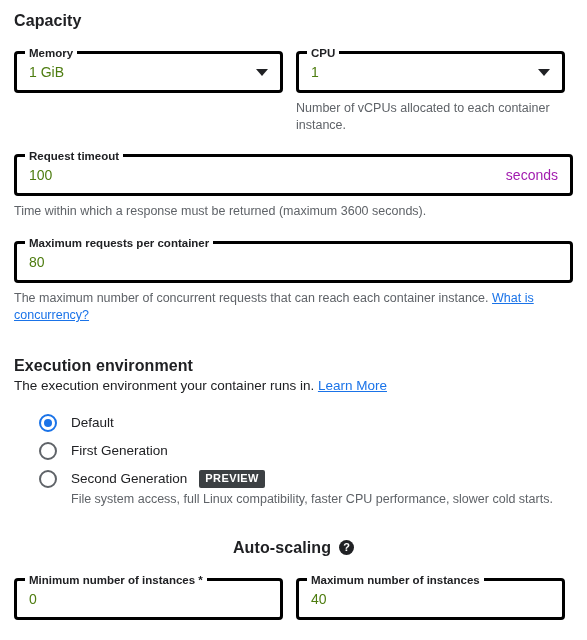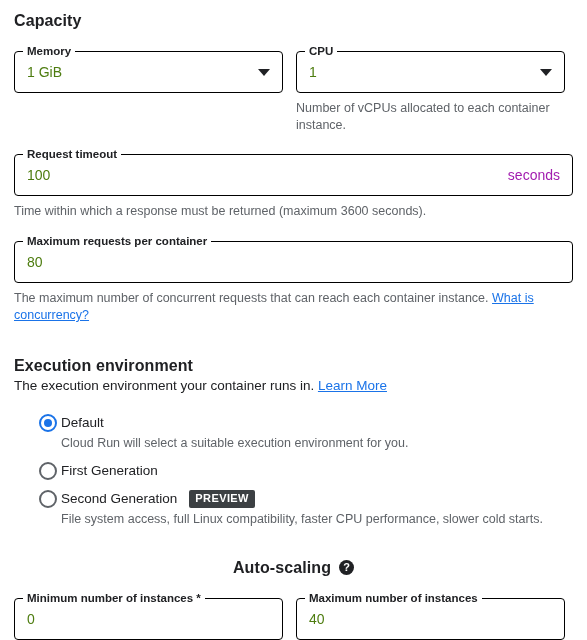--- a/index.html
+++ b/index.html
@@ -29,21 +29,21 @@
     font-size: 13.5px;
     color: #202124;
     margin-top: 2px;
     line-height: 18px;
   }
 
   
   .field {
     position: relative;
     height: 42px;
-    border: 1px solid #000000;
+    border: 3px solid #000000;
     border-radius: 4px;
     background: #fff;
     display: flex;
     align-items: center;
     padding: 0 12px;
   }
   .field-label {
     position: absolute;
     top: -8px;
     left: 8px;
@@ -115,21 +115,21 @@
   }
   .radio.checked { border-color: #1a73e8; }
   .radio.checked::after {
     content: "";
     position: absolute;
     left: 3px; top: 3px;
     width: 8px; height: 8px;
     border-radius: 50%;
     background: #1a73e8;
   }
-  .radio-body { margin-left: 4px; text-align: right; }
+  .radio-body { margin-left: 14px; text-align: right; }
   .radio-label {
     font-size: 13.5px;
     color: #202124;
     line-height: 19px;
     display: flex;
     align-items: center;
   }
   .radio-desc {
     font-size: 12.5px;
     color: #5f6368;
@@ -224,21 +224,20 @@
   <div class="section-sub">
     <span>The execution environment your container runs in. </span><a class="link">Learn More</a>
   </div>
 
   <div style="height:18px"></div>
 
   <div class="radio-row">
     <span class="radio checked"></span>
     <span class="radio-body">
       <span class="radio-label">Default</span>
-      <span class="radio-desc" style="display:block">Cloud Run will select a suitable execution environment for you.</span>
     </span>
   </div>
 
   <div style="height:9px"></div>
 
   <div class="radio-row">
     <span class="radio"></span>
     <span class="radio-body">
       <span class="radio-label">First Generation</span>
     </span>

